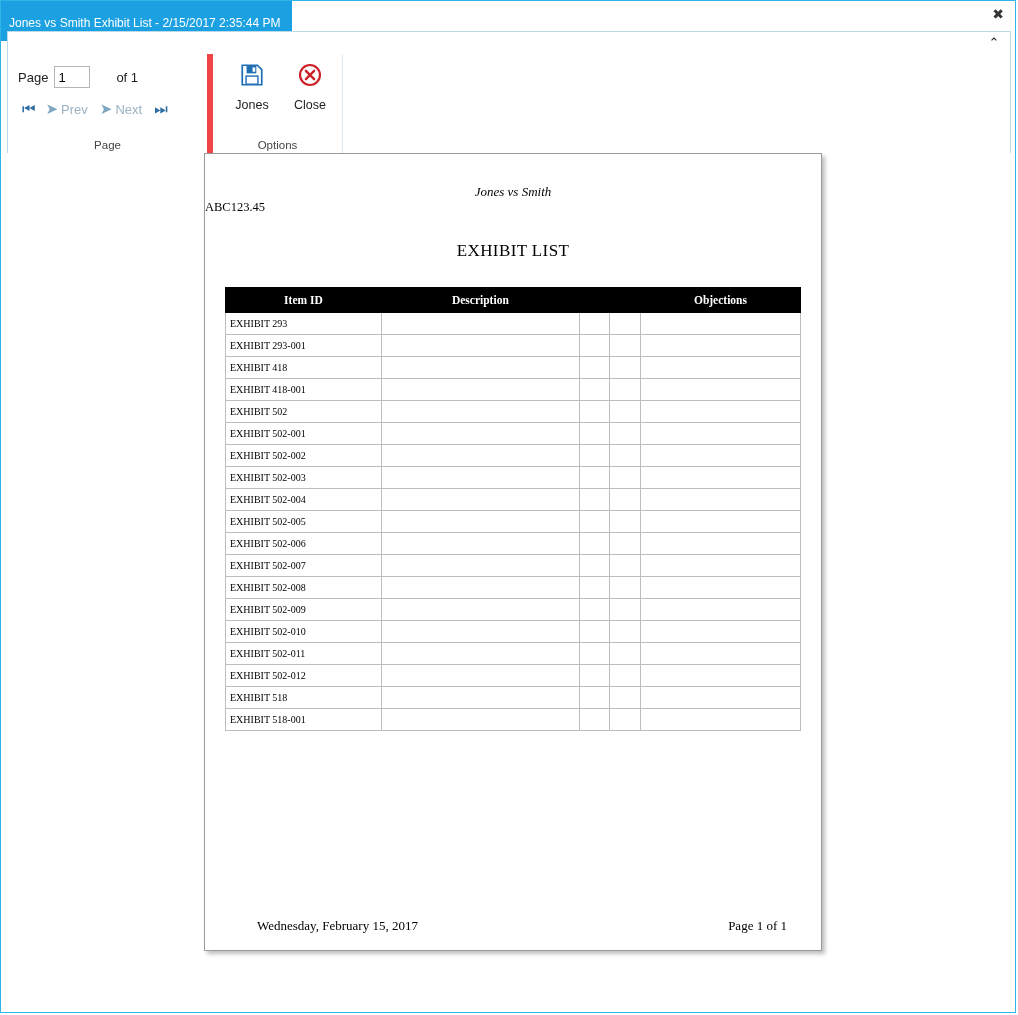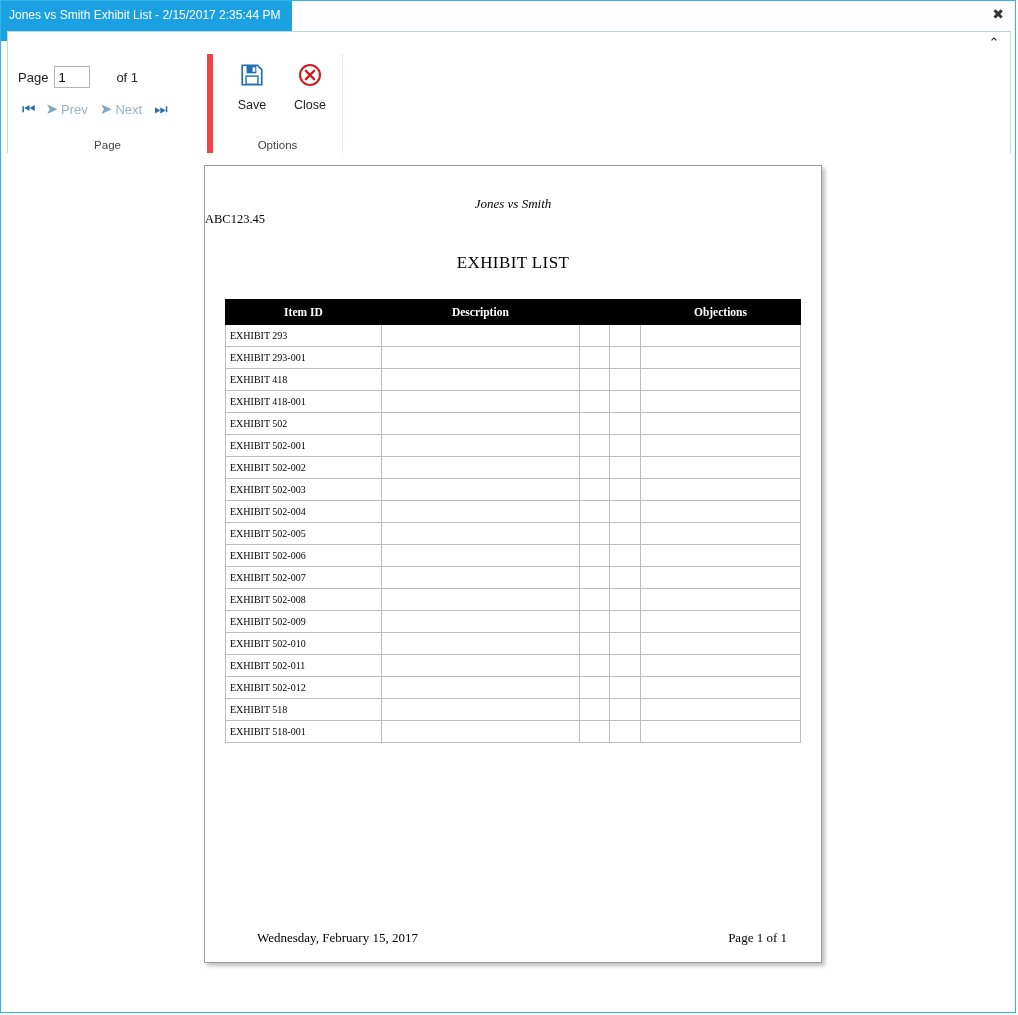--- a/index.html
+++ b/index.html
@@ -31,21 +31,21 @@
     border-bottom: 1px solid #ffffff;
   }
   .title-tab {
     position: absolute;
     left: 0; top: 0;
     height: 40px;
     background: #1ba1e2;
     color: #ffffff;
     font-size: 12px;
     line-height: 28px;
-    padding: 0 12px 0 8px;
+    padding: 8px 12px 0 8px;
     white-space: nowrap;
     box-sizing: border-box;
   }
   .title-close {
     position: absolute;
     right: 8px; top: 4px;
     width: 18px; height: 18px;
     line-height: 18px;
     text-align: center;
     font-size: 14px;
@@ -183,21 +183,20 @@
   .page-sheet {
     position: absolute;
     left: 197px; top: 0px;
     width: 618px;
     height: 798px;
     background: #ffffff;
     border: 1px solid #9a9a9a;
     box-shadow: 3px 3px 4px rgba(0,0,0,0.25);
     box-sizing: border-box;
     font-family: "Liberation Serif", serif;
-    margin-top: 12px;
   }
   .doc-case {
     text-align: center;
     margin-top: 30px;
     font-style: italic;
     font-size: 13px;
     color: #000;
   }
   .doc-num {
     text-align: left;
@@ -301,21 +300,21 @@
       <div class="group group-options">
         <div class="opt-btn opt-save">
           <div class="opt-ico">
             <svg width="26" height="26" viewBox="0 0 24 24" aria-hidden="true">
               <path d="M3 3h14l4 4v14H3z" fill="#ffffff" stroke="#1f6fb5" stroke-width="1.6"></path>
               <rect x="7" y="3.5" width="9" height="7" fill="#1f6fb5"></rect>
               <rect x="6.5" y="13" width="11" height="7.5" fill="#ffffff" stroke="#1f6fb5" stroke-width="1.3"></rect>
               <rect x="12.5" y="5" width="2.5" height="4" fill="#ffffff"></rect>
             </svg>
           </div>
-          <div class="opt-txt">Save</div>
+          <div class="opt-txt">Jones</div>
         </div>
         <div class="opt-btn opt-close">
           <div class="opt-ico">
             <svg width="26" height="26" viewBox="0 0 24 24" aria-hidden="true">
               <circle cx="12" cy="12" r="9.2" fill="#ffffff" stroke="#cc2027" stroke-width="2"></circle>
               <path d="M8.2 8.2 L15.8 15.8 M15.8 8.2 L8.2 15.8" stroke="#cc2027" stroke-width="2.2" stroke-linecap="round"></path>
             </svg>
           </div>
           <div class="opt-txt">Close</div>
         </div>

